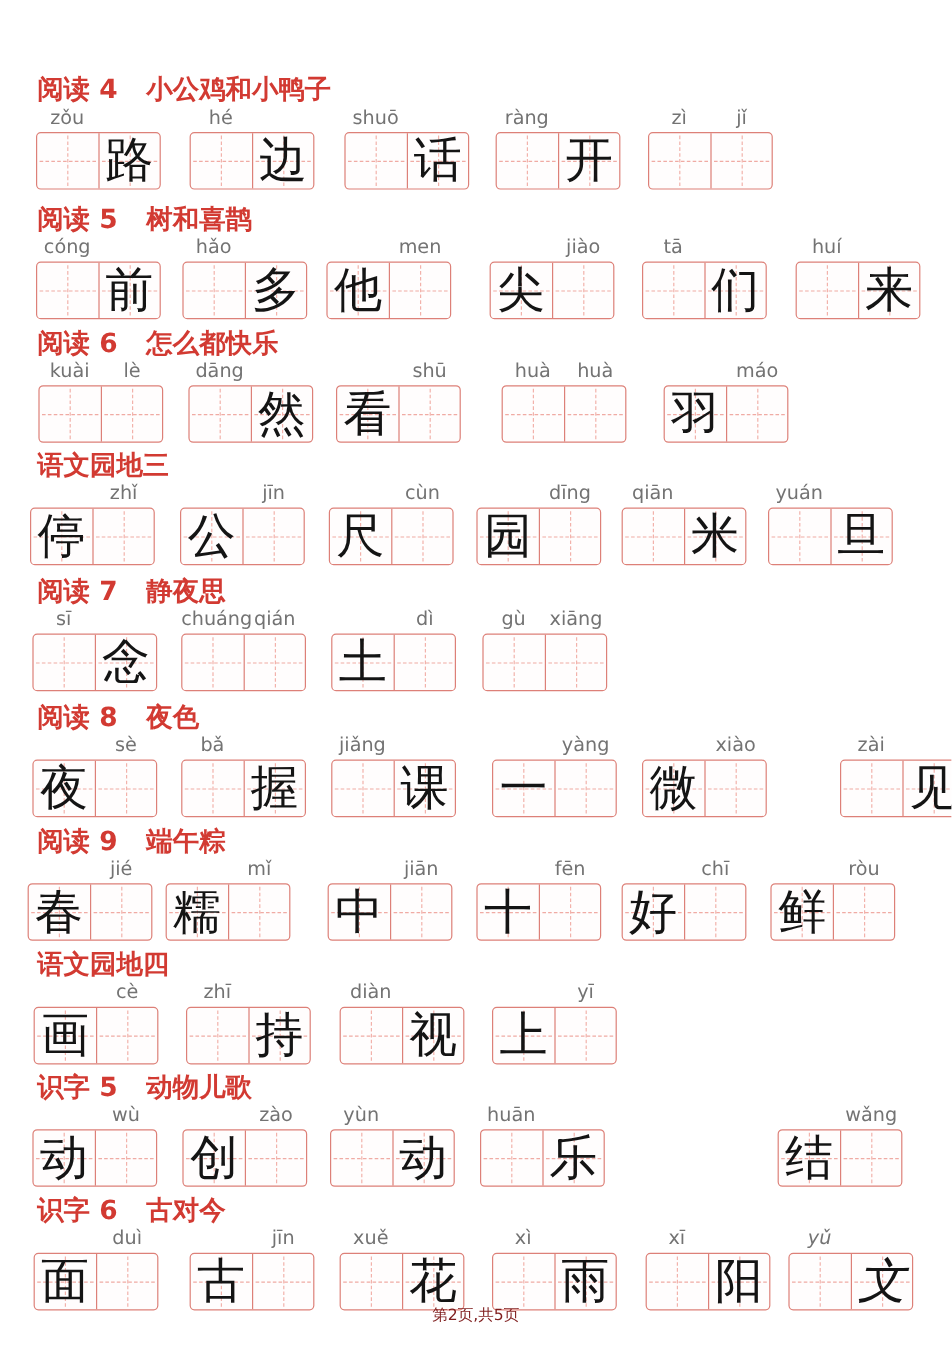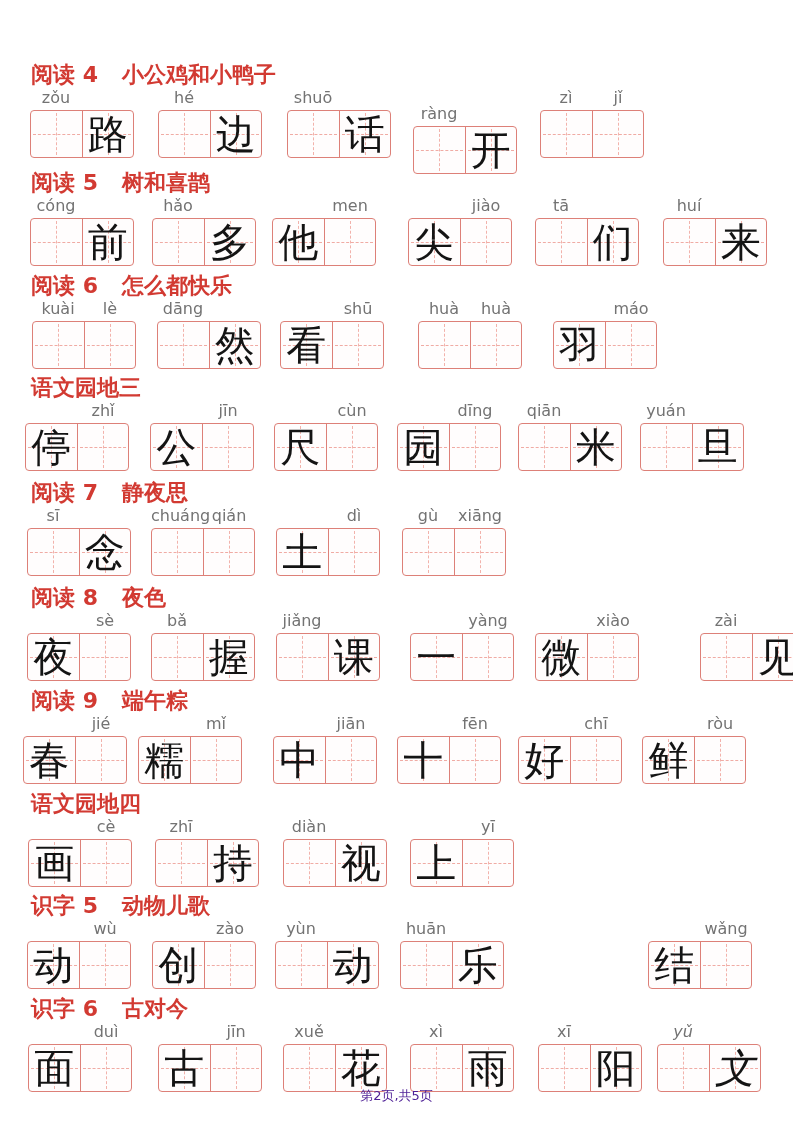--- a/index.html
+++ b/index.html
@@ -16,21 +16,21 @@
   .py-l { left:0; } .py-r { left:52px; }
   .cells { display:flex; border:1px solid #dd8078; border-radius:4px; background:#fffdfd; width:104px; box-sizing:border-box; }
   .cell { position:relative; width:51px; height:46px; display:flex; align-items:center; justify-content:center; }
   .cell + .cell { border-left:1px solid #dd8078; }
   .cell::before { content:""; position:absolute; left:50%; top:2px; bottom:2px; border-left:1px dashed #f2b2ab; }
   .cell::after  { content:""; position:absolute; top:50%; left:2px; right:2px; border-top:1px dashed #f0aba4; }
   .char {
     position:relative; z-index:2; font-size:40px; line-height:1; color:#141414;
     font-family:"DejaVu Serif","Liberation Serif",serif;
   }
-  .footer { position:absolute; top:1087px; left:0; width:100%; text-align:center; font-size:13px; color:#4c1d95; }
+  .footer { position:absolute; top:1087px; left:0; width:100%; text-align:center; font-size:13px; color:#7f1d1d; }
 </style>
 </head>
 <body>
 
 <div class="page">
   <div>
       <div class="section" style="top: 60px;">
         <div class="sec-header"><span class="sec-label">阅读 4</span><span class="sec-title">小公鸡和小鸭子</span></div>
         <div class="group" style="left: 30px;">
           <div class="py">
@@ -58,21 +58,21 @@
           <div class="py">
             <span class="py-l">shuō</span>
           </div>
           <div class="cells">
             <div class="cell"></div>
             <div class="cell">
               <span class="char">话</span>
             </div>
           </div>
         </div>
-        <div class="group" style="left: 413px; margin-top: 16px;">
+        <div class="group" style="left: 413px;">
           <div class="py">
             <span class="py-l">ràng</span>
           </div>
           <div class="cells">
             <div class="cell"></div>
             <div class="cell">
               <span class="char">开</span>
             </div>
           </div>
         </div>

